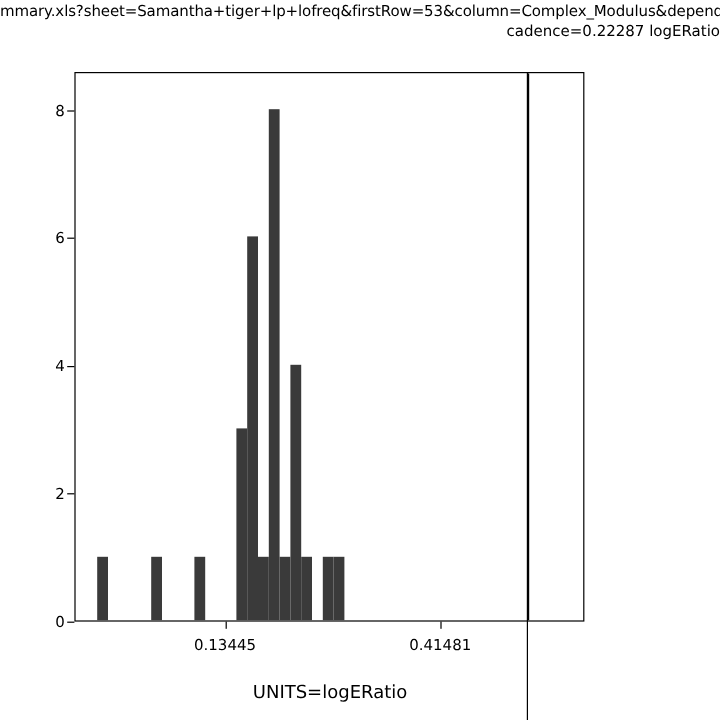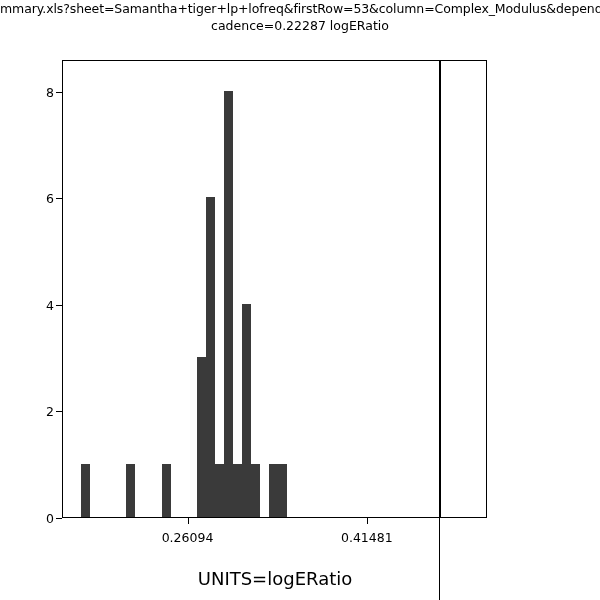--- a/index.html
+++ b/index.html
@@ -30,20 +30,21 @@
     color: #000;
     white-space: nowrap;
     overflow: hidden;
   }
   .title-line1 {
     display: block;
     letter-spacing: -0.1px;
   }
   .title-line2 {
     display: block;
+    text-align: right;
   }
   .plot-frame {
     position: absolute;
     left: 62px;
     top: 60px;
     width: 425px;
     height: 458px;
     border: 1px solid #000000;
     box-sizing: border-box;
     background: #ffffff;
@@ -101,21 +102,21 @@
     text-align: center;
     transform: translateX(-50%);
     white-space: nowrap;
   }
   .xaxis-title {
     position: absolute;
     top: 568px;
     left: 0;
     width: 600px;
     text-align: center;
-    font-size: 18px;
+    font-size: 15px;
   }
   .xaxis-title span {
     position: relative;
     left: -25px;
   }
 </style>
 </head>
 <body>
 
 <div id="root">
@@ -153,21 +154,21 @@
       <div class="ytick-label" style="top: 91.9535px; left: 32px;">8</div>
     </div>
   <div id="ytick-marks">
       <div class="ytick-mark" style="top: 518px; left: 56px;"></div>
       <div class="ytick-mark" style="top: 411.488px; left: 56px;"></div>
       <div class="ytick-mark" style="top: 304.977px; left: 56px;"></div>
       <div class="ytick-mark" style="top: 198.465px; left: 56px;"></div>
       <div class="ytick-mark" style="top: 91.9535px; left: 56px;"></div>
     </div>
   <div id="xtick-labels">
-      <div class="xtick-label" style="left: 187.527px; top: 530px;">0.26094</div>
+      <div class="xtick-label" style="left: 187.527px; top: 530px;">0.13445</div>
       <div class="xtick-label" style="left: 366.852px; top: 530px;">0.41481</div>
     </div>
   <div id="xtick-marks">
       <div class="xtick-mark" style="left: 187.527px; top: 518px;"></div>
       <div class="xtick-mark" style="left: 366.852px; top: 518px;"></div>
     </div>
 
   <div class="xaxis-title"><span>UNITS=logERatio</span></div>
 
 </div>

